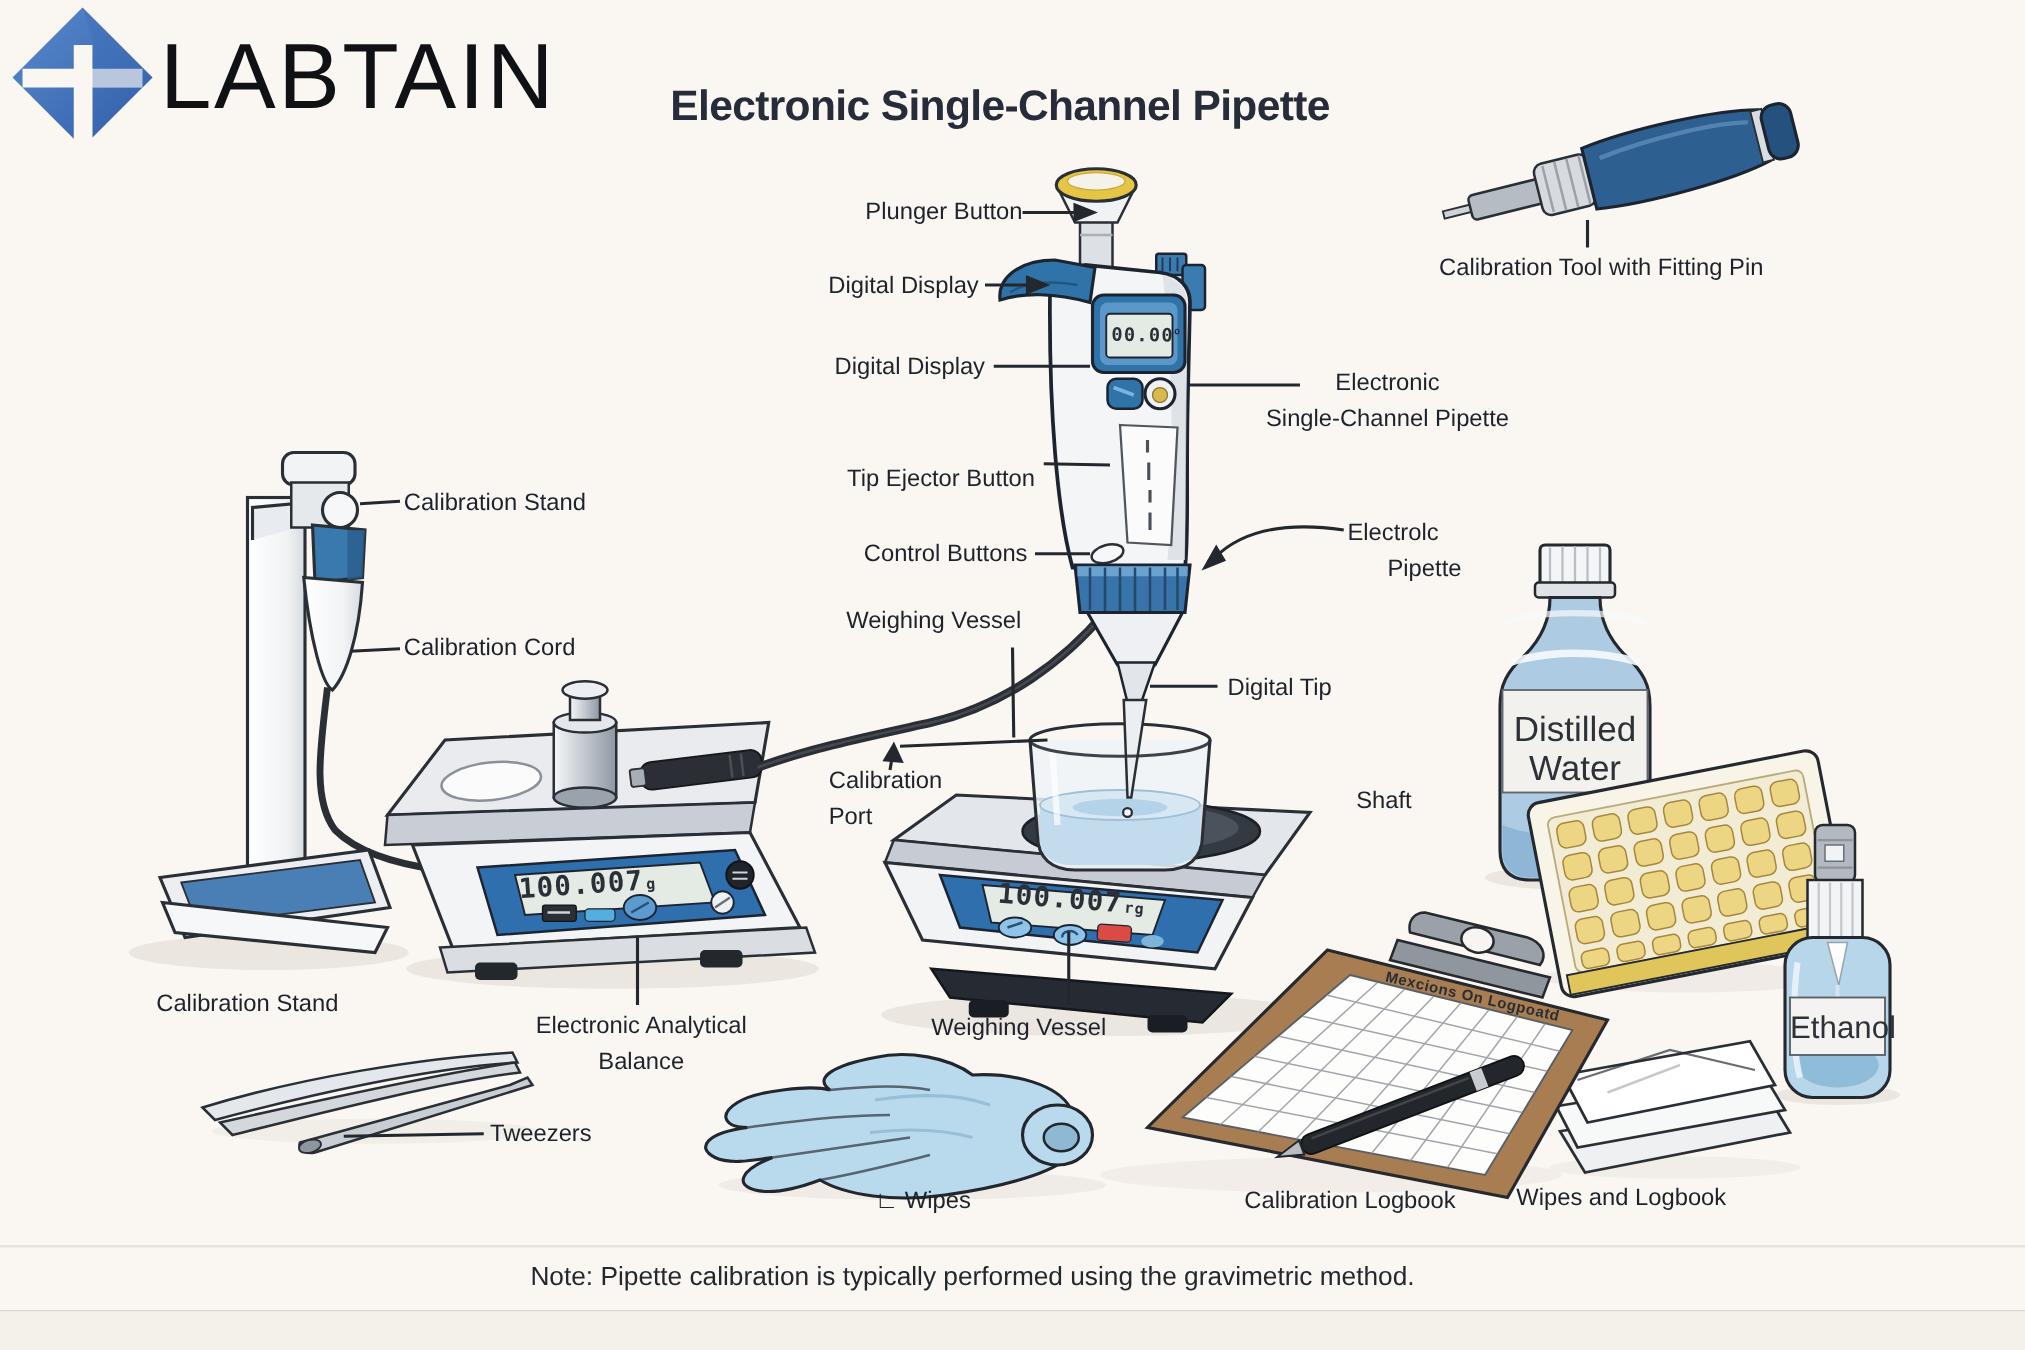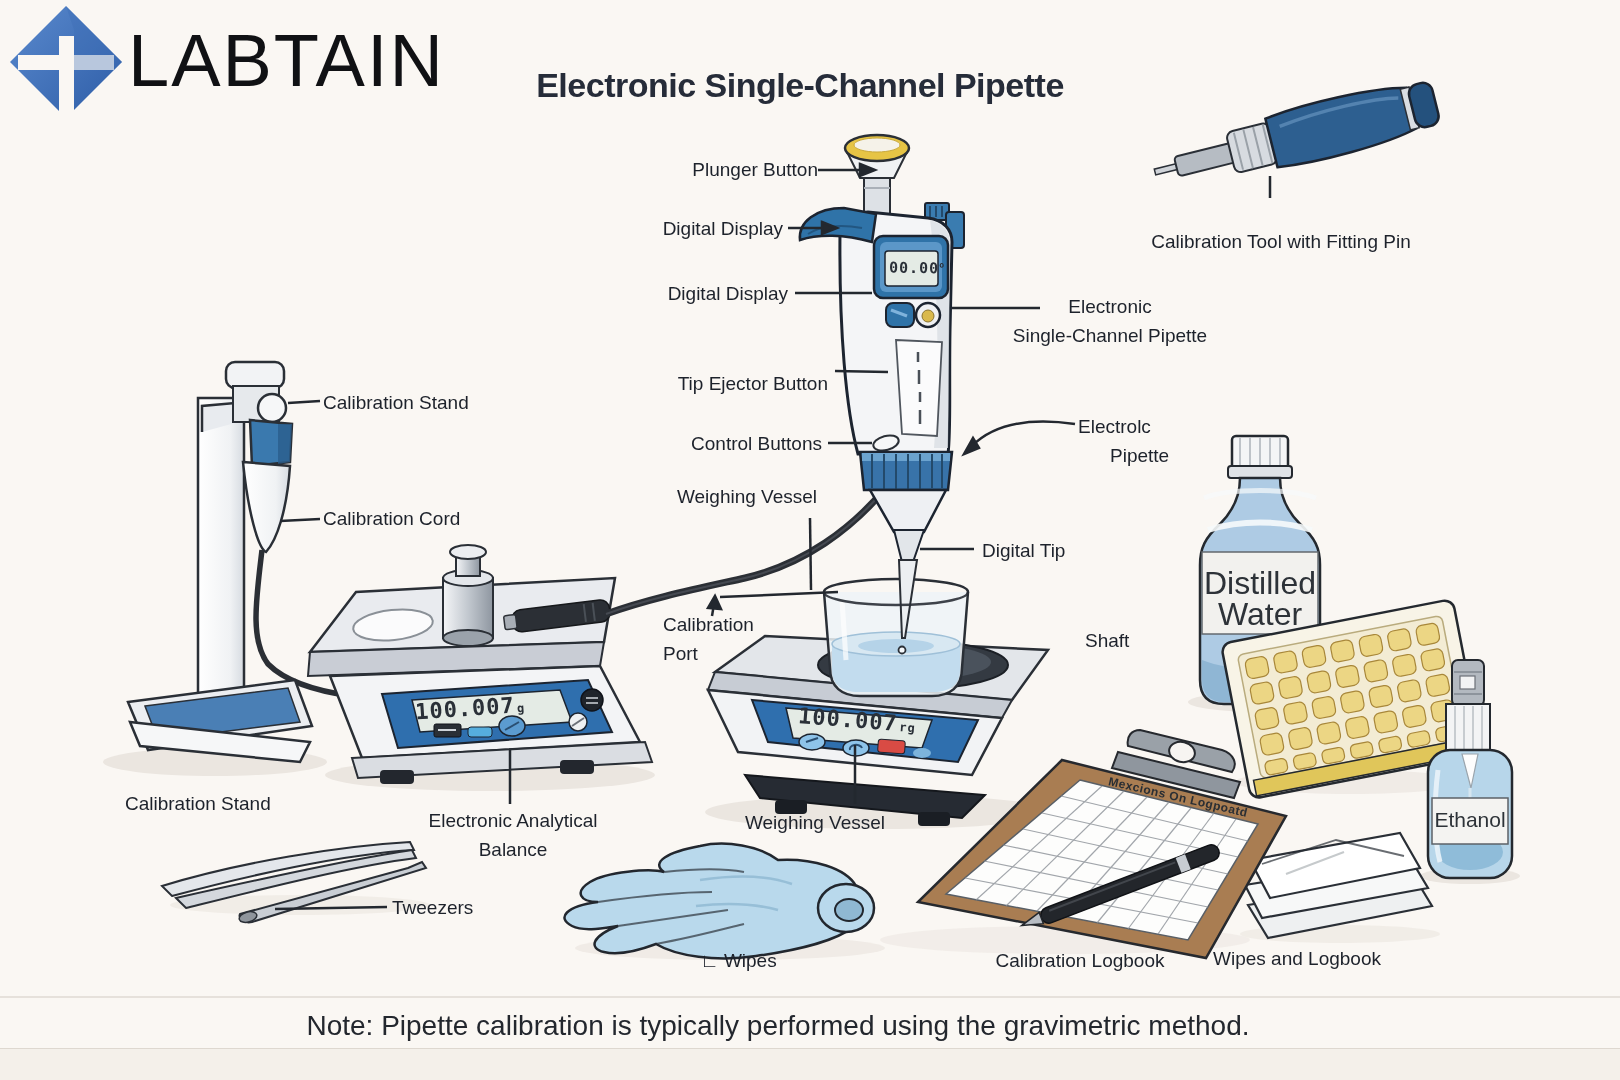--- a/index.html
+++ b/index.html
@@ -5,21 +5,21 @@
   html,body{margin:0;padding:0;}
   body{width:1620px;height:1080px;position:relative;background:#faf7f3;font-family:"Liberation Sans",sans-serif;overflow:hidden;}
   #scene{position:absolute;left:0;top:0;width:1620px;height:1080px;}
   .lbl{position:absolute;font-size:19px;font-weight:500;color:#1d222b;line-height:29px;white-space:pre-line;}
   .ctr{text-align:center;}
   .rt{text-align:right;}
   .brand{position:absolute;left:128px;top:18px;font-size:74px;font-weight:400;letter-spacing:2px;color:#101114;}
   .title{position:absolute;left:500px;top:66px;width:600px;text-align:center;font-size:34px;font-weight:700;color:#262c39;letter-spacing:-0.5px;}
   .lcd{position:absolute;font-family:"DejaVu Sans Mono",monospace;font-weight:700;color:#2a3038;letter-spacing:1px;}
   .lcd .unit{font-size:12px;font-weight:700;margin-left:2px;}
-  .note{position:absolute;left:0;top:1010px;width:1556px;text-align:center;font-size:28px;font-weight:400;color:#23272e;}
+  .note{position:absolute;left:0;top:1010px;width:1556px;text-align:center;font-size:21px;font-weight:400;color:#23272e;}
   .bottle-lbl{position:absolute;text-align:center;color:#2d3238;font-weight:500;}
   .loghead{position:absolute;left:1092px;top:770px;width:180px;font-size:12px;font-weight:700;color:#2a2e33;transform:rotate(13deg);transform-origin:left top;text-align:center;letter-spacing:0.5px;}
   .divider{position:absolute;left:0;top:996px;width:1620px;height:2px;background:#e6e1db;}
   .floorband{position:absolute;left:0;top:1048px;width:1620px;height:32px;background:#f4f0ea;border-top:1px solid #ded8d0;}
 </style>
 </head>
 <body>
 
 <svg id="scene" width="1620" height="1080" viewBox="0 0 1620 1080" xmlns="http://www.w3.org/2000/svg">
   <defs>
@@ -342,36 +342,36 @@
 <div class="lbl rt" style="left:602px;top:429px;width:220px;">Control Buttons</div>
 <div class="lbl ctr" style="left:647px;top:482px;width:200px;">Weighing Vessel</div>
 <div class="lbl" style="left:663px;top:610px;width:170px;">Calibration
 Port</div>
 <div class="lbl" style="left:982px;top:536px;width:200px;">Digital Tip</div>
 <div class="lbl" style="left:1085px;top:626px;width:120px;">Shaft</div>
 <div class="lbl ctr" style="left:985px;top:292px;width:250px;">Electronic
 Single-Channel Pipette</div>
 <div class="lbl" style="left:1078px;top:412px;width:140px;">Electrolc</div>
 <div class="lbl" style="left:1110px;top:441px;width:140px;">Pipette</div>
-<div class="lbl ctr" style="left:1100px;top:200px;width:362px;margin-top:27px;">Calibration Tool with Fitting Pin</div>
+<div class="lbl ctr" style="left:1100px;top:200px;width:362px;">Calibration Tool with Fitting Pin</div>
 <div class="lbl" style="left:323px;top:388px;width:220px;">Calibration Stand</div>
 <div class="lbl" style="left:323px;top:504px;width:220px;">Calibration Cord</div>
 <div class="lbl" style="left:125px;top:789px;width:220px;">Calibration Stand</div>
 <div class="lbl ctr" style="left:400px;top:806px;width:226px;">Electronic Analytical
 Balance</div>
 <div class="lbl" style="left:392px;top:893px;width:150px;">Tweezers</div>
 <div class="lbl ctr" style="left:715px;top:808px;width:200px;">Weighing Vessel</div>
 <div class="lbl" style="left:700px;top:946px;width:160px;">∟ Wipes</div>
 <div class="lbl ctr" style="left:960px;top:946px;width:240px;">Calibration Logbook</div>
 <div class="lbl ctr" style="left:1197px;top:944px;width:200px;">Wipes and Logbook</div>
 
 <div class="lcd" style="left:415px;top:694px;width:160px;font-size:22px;transform:rotate(-4deg);"><span>100.007</span><span class="unit">g</span></div>
 <div class="lcd" style="left:798px;top:709px;width:150px;font-size:22px;transform:rotate(4.5deg);"><span>100.007</span><span class="unit">rg</span></div>
 <div class="lcd" style="left:889px;top:259px;width:50px;font-size:15px;text-align:center;transform:rotate(1deg);"><span>00.00</span><span style="font-size:8px;vertical-align:super;">o</span></div>
 
-<div class="bottle-lbl" style="left:1202px;top:568px;width:116px;font-size:32px;line-height:31px;white-space:pre-line;">Distilled
+<div class="bottle-lbl" style="left:1202px;top:568px;width:116px;font-size:28px;line-height:31px;white-space:pre-line;">Distilled
 Water</div>
-<div class="bottle-lbl" style="left:1432px;top:808px;width:76px;font-size:21px;">Ethanol</div>
+<div class="bottle-lbl" style="left:1432px;top:808px;width:76px;font-size:25px;">Ethanol</div>
 <div class="loghead">Mexcions On Logpoatd</div>
 
 <div class="divider"></div>
 <div class="note">Note: Pipette calibration is typically performed  using the gravimetric method.</div>
 <div class="floorband"></div>
 
 </body></html>

